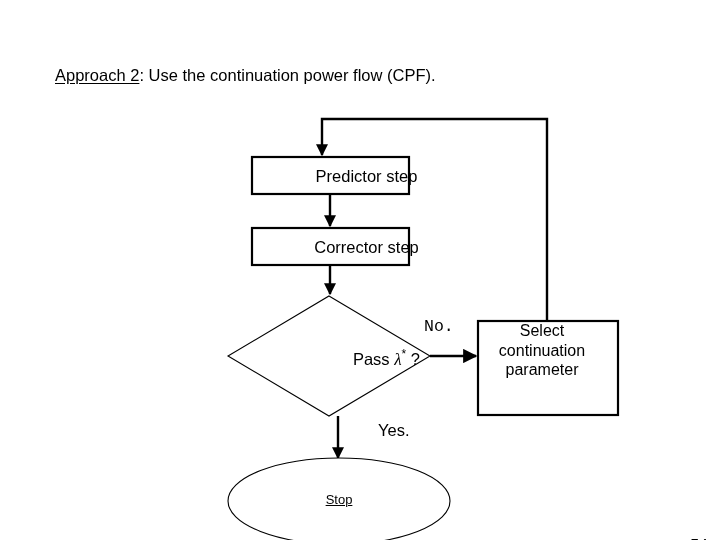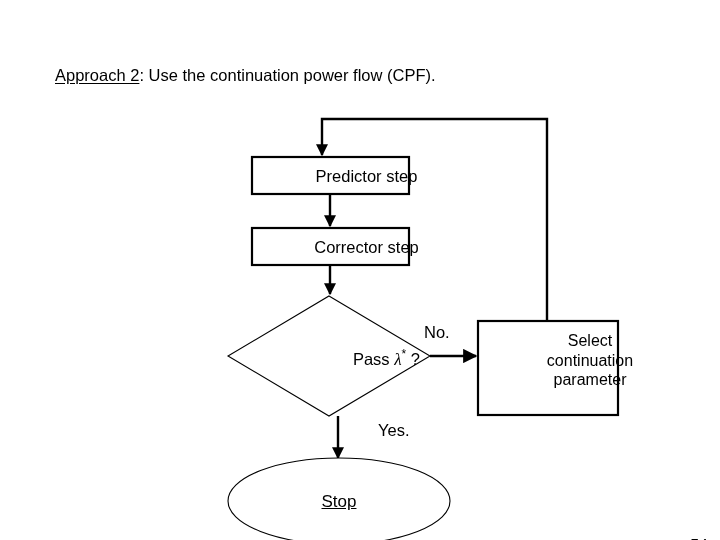--- a/index.html
+++ b/index.html
@@ -55,21 +55,21 @@
     font-size: 16.5px;
     padding-left: 36px;
   }
   .diamond-label {
     font-size: 16.5px;
   }
   .select-label {
     font-size: 16px;
   }
   .ellipse-label {
-    font-size: 17px;
+    font-size: 13px;
     text-decoration: underline;
   }
   .edge-label {
     position: absolute;
     font-size: 16.5px;
     color: #000000;
     white-space: nowrap;
   }
   .lam {
     font-family: "Liberation Serif", serif;
@@ -137,25 +137,25 @@
 
     <ellipse cx="339" cy="477" rx="111" ry="43" fill="#ffffff" stroke="#000000" stroke-width="1.1"></ellipse>
   </svg>
 
   <div class="nodetext box-label" style="left:252px; top:142px; width:157px;">Predictor step</div>
 
   <div class="nodetext box-label" style="left:252px; top:213px; width:157px;text-align:center;">Corrector step</div>
 
   <div class="nodetext diamond-label" style="left:260px; top:323px; width:160px;text-align:right;"><span>Pass </span><span class="lam">λ</span><span class="star">*</span><span> ?</span></div>
 
-  <div class="nodetext select-label" style="left:478px; top:307px; width:128px;padding-left:48px;">Select
+  <div class="nodetext select-label" style="left:478px; top:297px; width:128px;">Select
 continuation
 parameter</div>
 
   <div class="nodetext ellipse-label" style="left:229px; top:468px; width:220px;">Stop</div>
 
-  <div class="edge-label" style="left:424px; top:299px;">No.</div>
+  <div class="edge-label" style="left:424px; top:293px;font-family:Liberation Mono, monospace;">No.</div>
 
   <div class="edge-label" style="left:378px; top:397px;">Yes.</div>
 
   <div class="pagenum">54</div>
 
 </div>
 
 </body></html>

